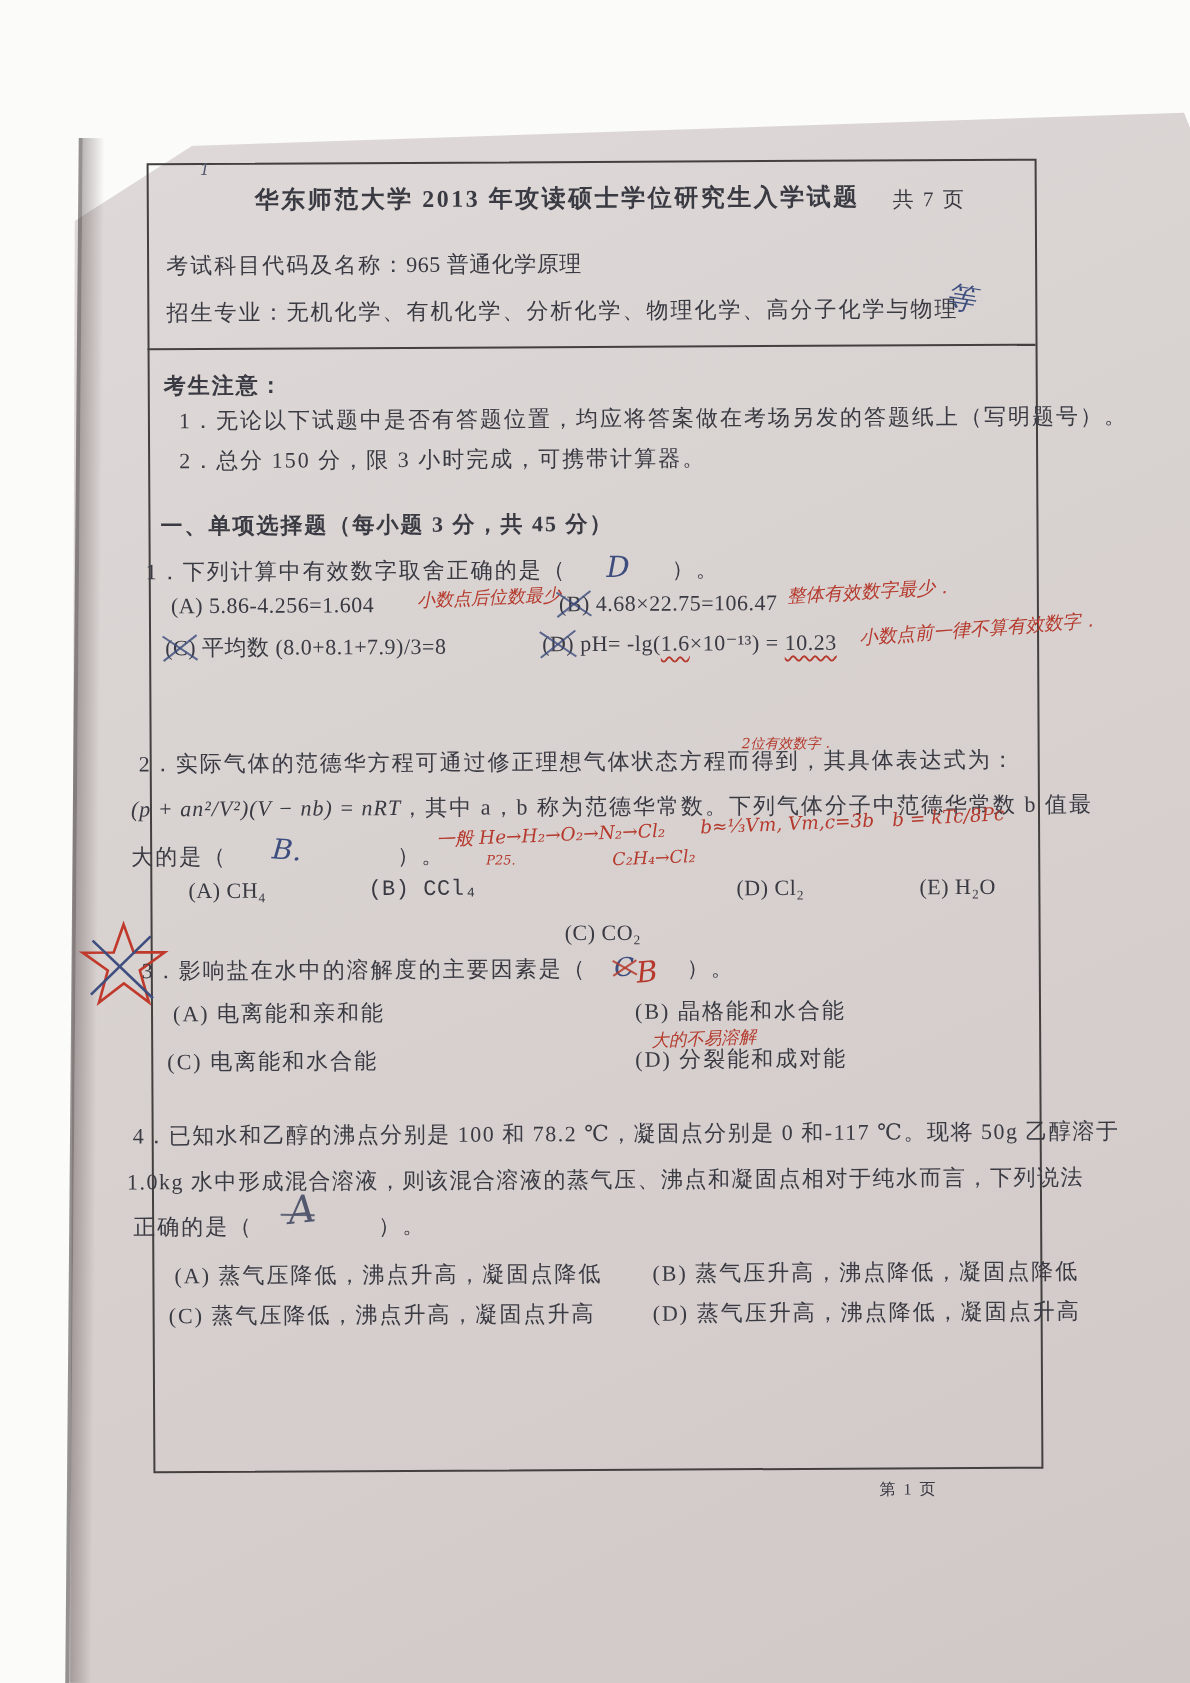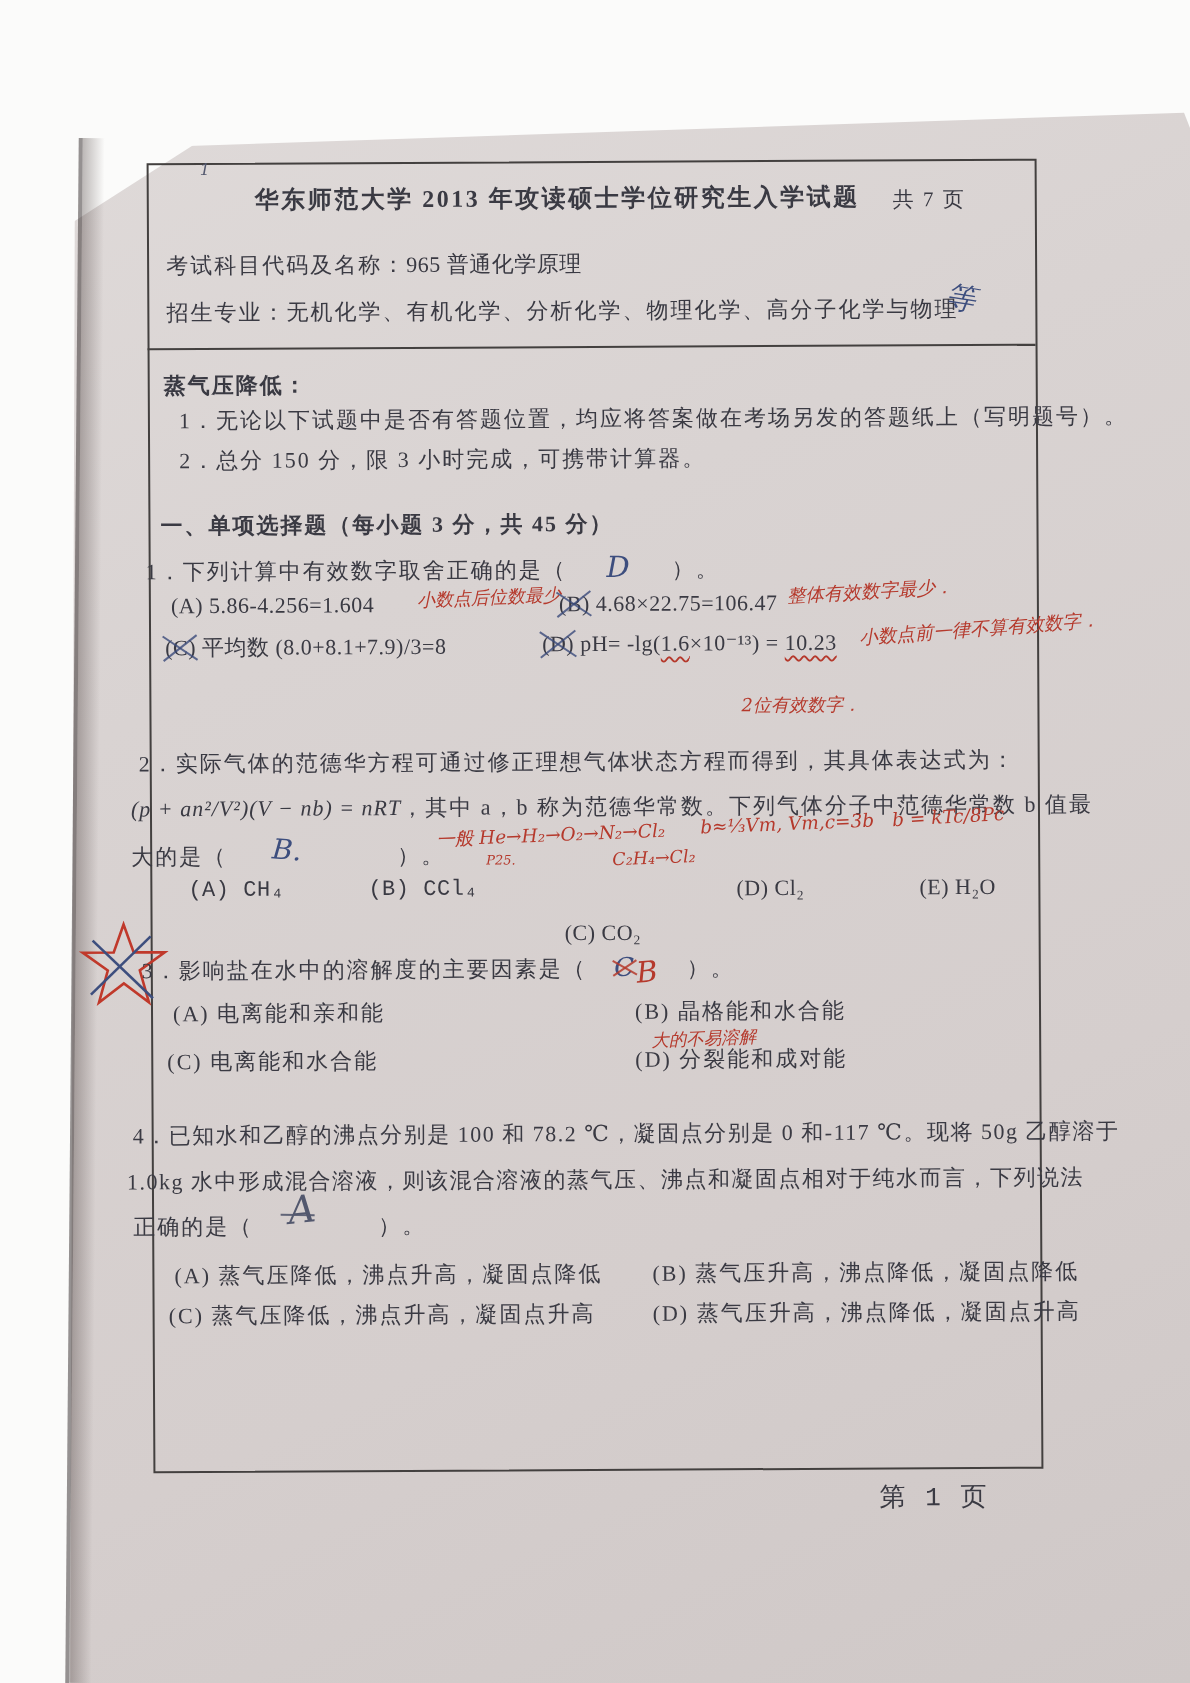--- a/index.html
+++ b/index.html
@@ -63,21 +63,21 @@
     <div class="print" style="left:896px;top:187px;font-size:21px;">共 7 页</div>
     <div class="print" style="left:169px;top:249px;">
       <span>考试科目代码及名称：</span><span class="latin">965 普通化学原理</span>
     </div>
     <div class="print" style="left:169px;top:296px;">
       <span>招生专业：</span><span>无机化学、有机化学、分析化学、物理化学、高分子化学与物理</span>
     </div>
     <div class="hw blue" style="left:948px;top:280px;font-size:30px;transform:rotate(9deg);">等</div>
 
     
-    <div class="print b" style="left:166px;top:369px;">蒸气压降低：</div>
+    <div class="print b" style="left:166px;top:369px;">考生注意：</div>
     <div class="print" style="left:181px;top:404px;">1．无论以下试题中是否有答题位置，均应将答案做在考场另发的答题纸上（写明题号）。</div>
     <div class="print" style="left:181px;top:444px;">2．总分 150 分，限 3 小时完成，可携带计算器。</div>
 
     
     <div class="print b" style="left:162px;top:509px;">一、单项选择题（每小题 3 分，共 45 分）</div>
 
     
     <div class="print" style="left:147px;top:550px;">
       <span>1．下列计算中有效数字取舍正确的是（</span><span class="sp" style="width:105px;"><span class="hwi" style="color:#3d4e7e;font-size:29px;">D</span></span><span>）。</span>
     </div>
@@ -93,37 +93,37 @@
     <div class="hw red" style="left:788px;top:580px;font-size:18.5px;transform:rotate(-3deg);">整体有效数字最少．</div>
     <div class="print latin" style="left:166px;top:631px;">
       <span class="xed">(C)</span>
       <span>平均数 (8.0+8.1+7.9)/3=8</span>
     </div>
     <div class="print latin" style="left:543px;top:631px;">
       <span class="xed">(D)</span>
       <span>pH= -lg(</span><span class="uw">1.6</span><span>×10⁻¹³) = </span><span class="uw">10.23</span>
     </div>
     <div class="hw red" style="left:860px;top:618px;font-size:18.5px;transform:rotate(-4deg);z-index:5;">小数点前一律不算有效数字．</div>
-    <div class="hw red" style="left:742px;top:694px;font-size:18px;">2位有效数字．</div>
+    <div class="hw red" style="left:742px;top:736px;font-size:14px;">2位有效数字．</div>
 
     
     <div class="print" style="left:139px;top:747px;">2．实际气体的范德华方程可通过修正理想气体状态方程而得到，其具体表达式为：</div>
     <div class="print" style="left:131px;top:792px;">
       <span class="math latin">(p + an²/V²)(V − nb) = nRT</span><span>，其中 a，b 称为范德华常数。下列气体分子中范德华常数 b 值最</span>
     </div>
     <div class="hw red" style="left:436px;top:822px;font-size:18.5px;transform:rotate(-2deg);">一般 He→H₂→O₂→N₂→Cl₂</div>
     <div class="hw red" style="left:700px;top:814px;font-size:18.5px;transform:rotate(-2deg);">b≈⅓Vm, Vm,c=3b</div>
     <div class="hw red" style="left:892px;top:808px;font-size:18.5px;transform:rotate(-3deg);">b = kTc/8Pc</div>
     <div class="hw red" style="left:486px;top:852px;font-size:13px;">P25.</div>
     <div class="hw red" style="left:612px;top:848px;font-size:17.5px;transform:rotate(-2deg);">C₂H₄→Cl₂</div>
     <div class="print" style="left:131px;top:840px;">
       <span>大的是（</span><span class="sp" style="width:170px;"></span><span>）。</span>
     </div>
     <div class="hw blue" style="left:272px;top:832px;font-size:28px;transform:rotate(5deg);">B.</div>
-    <div class="print latin" style="left:188px;top:876px;font-family:Liberation Mono, monospace;">(A) CH₄</div>
+    <div class="print latin" style="left:188px;top:876px;">(A) CH₄</div>
     <div class="print latin" style="left:368px;top:876px;font-family:Liberation Mono, monospace;">(B) CCl₄</div>
     <div class="print latin" style="left:564px;top:876px;margin-top:44px;">(C) CO₂</div>
     <div class="print latin" style="left:736px;top:876px;">(D) Cl₂</div>
     <div class="print latin" style="left:919px;top:876px;">(E) H₂O</div>
 
     
     <svg style="position:absolute;left:78px;top:918px;" width="90" height="92" viewBox="0 0 90 92">
       <polygon points="45,4 55,32 86,32 61,50 70,82 45,63 20,82 29,50 4,32 35,32" fill="none" stroke="#c0392b" stroke-width="2.6"></polygon>
       <line x1="12" y1="74" x2="72" y2="16" stroke="#3d4e7e" stroke-width="2.6"></line>
       <line x1="14" y1="20" x2="74" y2="78" stroke="#3d4e7e" stroke-width="2.6"></line>
@@ -143,15 +143,15 @@
     <div class="print" style="left:131px;top:1210px;">
       <span>正确的是（</span><span class="sp" style="width:125px;"></span><span>）。</span>
     </div>
     <div class="hw pencil crossA" style="left:286px;top:1186px;font-size:38px;transform:rotate(-6deg);">A</div>
     <div class="print" style="left:172px;top:1259px;">(A) 蒸气压降低，沸点升高，凝固点降低</div>
     <div class="print" style="left:650px;top:1259px;">(B) 蒸气压升高，沸点降低，凝固点降低</div>
     <div class="print" style="left:166px;top:1299px;">(C) 蒸气压降低，沸点升高，凝固点升高</div>
     <div class="print" style="left:650px;top:1299px;">(D) 蒸气压升高，沸点降低，凝固点升高</div>
 
     
-    <div class="print" style="left:876px;top:1481px;font-size:26px;font-family:Liberation Mono, monospace;">第 1 页</div>
+    <div class="print" style="left:876px;top:1481px;font-size:16px;">第 1 页</div>
   </div>
 </div>
 
 </body></html>

